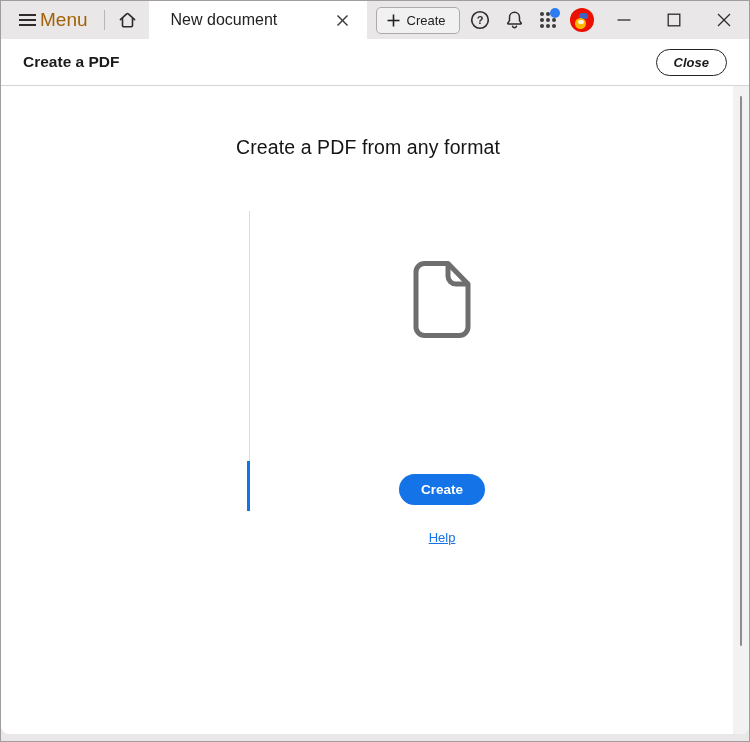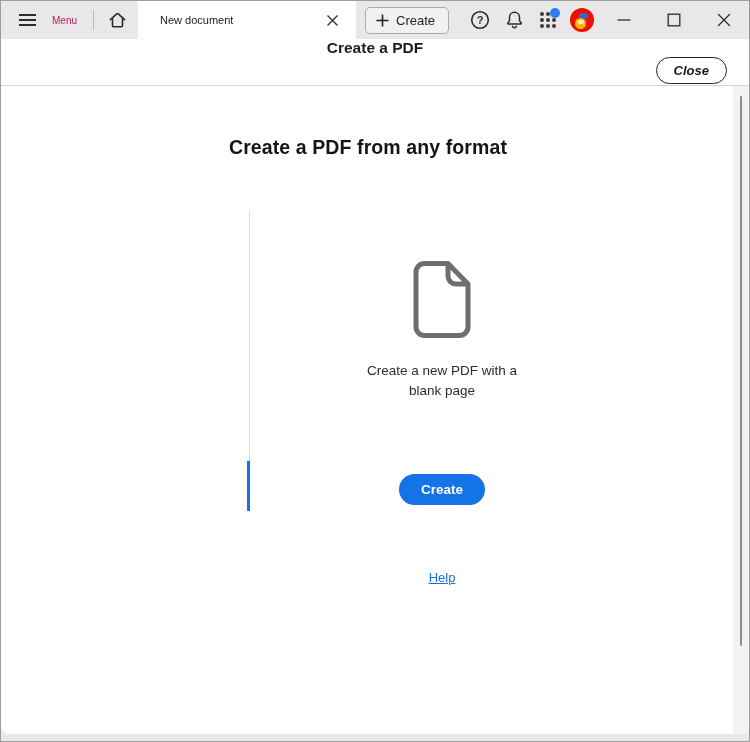--- a/index.html
+++ b/index.html
@@ -2,63 +2,63 @@
 <html><head>
 <meta charset="utf-8">
 <style>
   * { margin:0; padding:0; box-sizing:border-box; }
   html,body { width:750px; height:742px; }
   body { font-family:"Liberation Sans","DejaVu Sans",sans-serif; background:#e9e7e7; }
   .window { position:relative; width:750px; height:742px; background:#e9e7e7; border:1px solid #a19d9d; overflow:hidden; }
 
   
   .tabbar { position:absolute; top:0; left:0; right:0; height:38px; display:flex; align-items:center; background:#e9e7e7; }
-  .menu-btn { display:flex; align-items:center; gap:16px; height:30px; padding:0 10px; margin-left:8px; border-radius:4px; cursor:pointer; color:#be185d; font-size:10px; }
+  .menu-btn { display:flex; align-items:center; gap:4px; height:30px; padding:0 10px; margin-left:8px; border-radius:4px; cursor:pointer; color:#a16207; font-size:19px; }
   .bar-divider { width:1px; height:20px; background:#b9b6b6; margin:0 6px; }
   .home-btn { width:34px; height:30px; display:flex; align-items:center; justify-content:center; border-radius:4px; cursor:pointer; }
   .tab { width:218px; height:38px; margin-left:4px; background:#ffffff; display:flex; align-items:center; padding:0 12px 0 22px; }
-  .tab-title { flex:1; font-size:11px; color:#222; white-space:nowrap; overflow:hidden; }
+  .tab-title { flex:1; font-size:16px; color:#222; white-space:nowrap; overflow:hidden; }
   .tab-close { width:24px; height:24px; display:flex; align-items:center; justify-content:center; border-radius:3px; cursor:pointer; }
   .create-btn { display:flex; align-items:center; gap:7px; height:27px; margin-left:9px; padding:0 13px 0 10px; background:#f2f1f1; border:1px solid #adaaaa; border-radius:5px; font-size:13px; color:#222; cursor:pointer; }
   .spacer { flex:1; }
   .util-btn { width:34px; height:30px; display:flex; align-items:center; justify-content:center; border-radius:4px; cursor:pointer; position:relative; }
   .win-btn { width:50px; height:38px; display:flex; align-items:center; justify-content:center; cursor:pointer; }
 
   .app-grid { position:relative; width:18px; height:18px; display:grid; grid-template-columns:repeat(3,1fr); grid-template-rows:repeat(3,1fr); }
   .app-grid i { width:4px; height:4px; border-radius:50%; background:#3b3b3b; align-self:center; justify-self:center; }
   .grid-badge { position:absolute; top:-3px; right:-3px; width:10px; height:10px; border-radius:50%; background:#2b7bf3; }
 
   .logo-circle { position:relative; width:24px; height:24px; border-radius:50%; background:#eb1000; overflow:hidden; }
   .logo-circle .swirl { position:absolute; left:5px; top:10px; width:11px; height:11px; border-radius:50%; background:#ffb700; }
   .logo-circle .dotA { position:absolute; left:9px; top:5px; width:9px; height:6px; border-radius:3px; background:#3b63c4; }
   .logo-circle .dotB { position:absolute; left:8px; top:12px; width:6px; height:4px; border-radius:2px; background:#ffffff; opacity:.85; }
 
   
-  .header { position:absolute; top:38px; left:0; right:0; height:47px; background:#ffffff; border-bottom:1px solid #d7d4d4; display:flex; align-items:center; padding:0 22px;flex-direction:column; }
+  .header { position:absolute; top:38px; left:0; right:0; height:47px; background:#ffffff; border-bottom:1px solid #d7d4d4; display:flex; align-items:center; padding:0 22px; }
   .header-title { font-size:15.5px; font-weight:700; color:#1b1b1b; }
   .close-pill { margin-left:auto; padding:5px 17px; border:1.7px solid #222; border-radius:999px; background:#fff; font-size:13px; font-weight:700; color:#1b1b1b; cursor:pointer;font-style:italic; }
 
   
   .content { position:absolute; top:85px; left:0; right:0; bottom:7px; background:#ffffff; border-bottom-left-radius:8px; border-bottom-right-radius:8px; overflow:hidden; }
   .scroll-track { position:absolute; top:0; right:0; bottom:0; width:16px; background:#f3f2f2; border-bottom-right-radius:8px; }
   .scroll-thumb { position:absolute; top:10px; left:7px; width:2px; height:550px; background:#8f8c8c; border-radius:2px; }
 
-  .page-heading { position:absolute; top:50px; left:0; width:734px; text-align:center; font-size:19.5px; font-weight:700; color:#151515; letter-spacing:.1px; }
+  .page-heading { position:absolute; top:50px; left:0; width:734px; text-align:center; font-size:19.5px; font-weight:400; color:#151515; letter-spacing:.1px; }
 
   .nav { position:absolute; left:136px; top:125px; width:104px; }
   .nav-item { height:50px; display:flex; align-items:center; font-size:14.5px; color:#4b4b4b; cursor:pointer; white-space:nowrap; }
   .nav-item.selected { color:#1473e6; }
   .nav-rule { position:absolute; left:248px; top:125px; width:1px; height:298px; background:#dcdada; }
   .nav-indicator { position:absolute; left:246px; top:375px; width:3px; height:50px; background:#1473e6; }
 
   .detail { position:absolute; left:341px; top:0; width:200px; height:100%; }
   .doc-icon-wrap { position:absolute; top:173px; left:0; width:200px; display:flex; justify-content:center; }
   .detail-caption { position:absolute; top:275px; left:15px; width:170px; text-align:center; font-size:13.5px; line-height:1.45; color:#2c2c2c; }
   .primary-btn { position:absolute; top:388px; left:50%; transform:translateX(-50%); padding:8px 22px; background:#1473e6; color:#fff; border:none; border-radius:18px; font-size:13.5px; font-weight:700; font-family:inherit; cursor:pointer; }
-  .help-link { position:absolute; top:484px; left:50%; transform:translateX(-50%); font-size:13px; color:#1473e6; text-decoration:underline; cursor:pointer; }
+  .help-link { position:absolute; top:444px; left:50%; transform:translateX(-50%); font-size:13px; color:#1473e6; text-decoration:underline; cursor:pointer; }
 
   svg { display:block; }
 </style>
 </head>
 <body>
 
 <div class="window">
 
   <div class="tabbar">
     <div class="menu-btn">
@@ -172,21 +172,20 @@
     <div class="nav-rule"></div>
     <div class="nav-indicator"></div>
 
     <div class="detail">
       <div class="doc-icon-wrap">
         <svg width="62" height="82" viewBox="0 0 62 82" fill="none" stroke="#6e6e6e" stroke-width="5" stroke-linejoin="round">
           <path d="M37 4.5 H13.5 a8.5 8.5 0 0 0 -8.5 8.5 v55 a8.5 8.5 0 0 0 8.5 8.5 h35 a8.5 8.5 0 0 0 8.5 -8.5 V25 Z"></path>
           <path d="M37 4.5 v12.5 a8 8 0 0 0 8 8 h12"></path>
         </svg>
       </div>
-      <div class="detail-caption">Create a new PDF with a blank page</div>
       <button class="primary-btn">Create</button>
       <a class="help-link">Help</a>
     </div>
 
     <div class="scroll-track">
       <div class="scroll-thumb"></div>
     </div>
   </div>
 
 </div>

